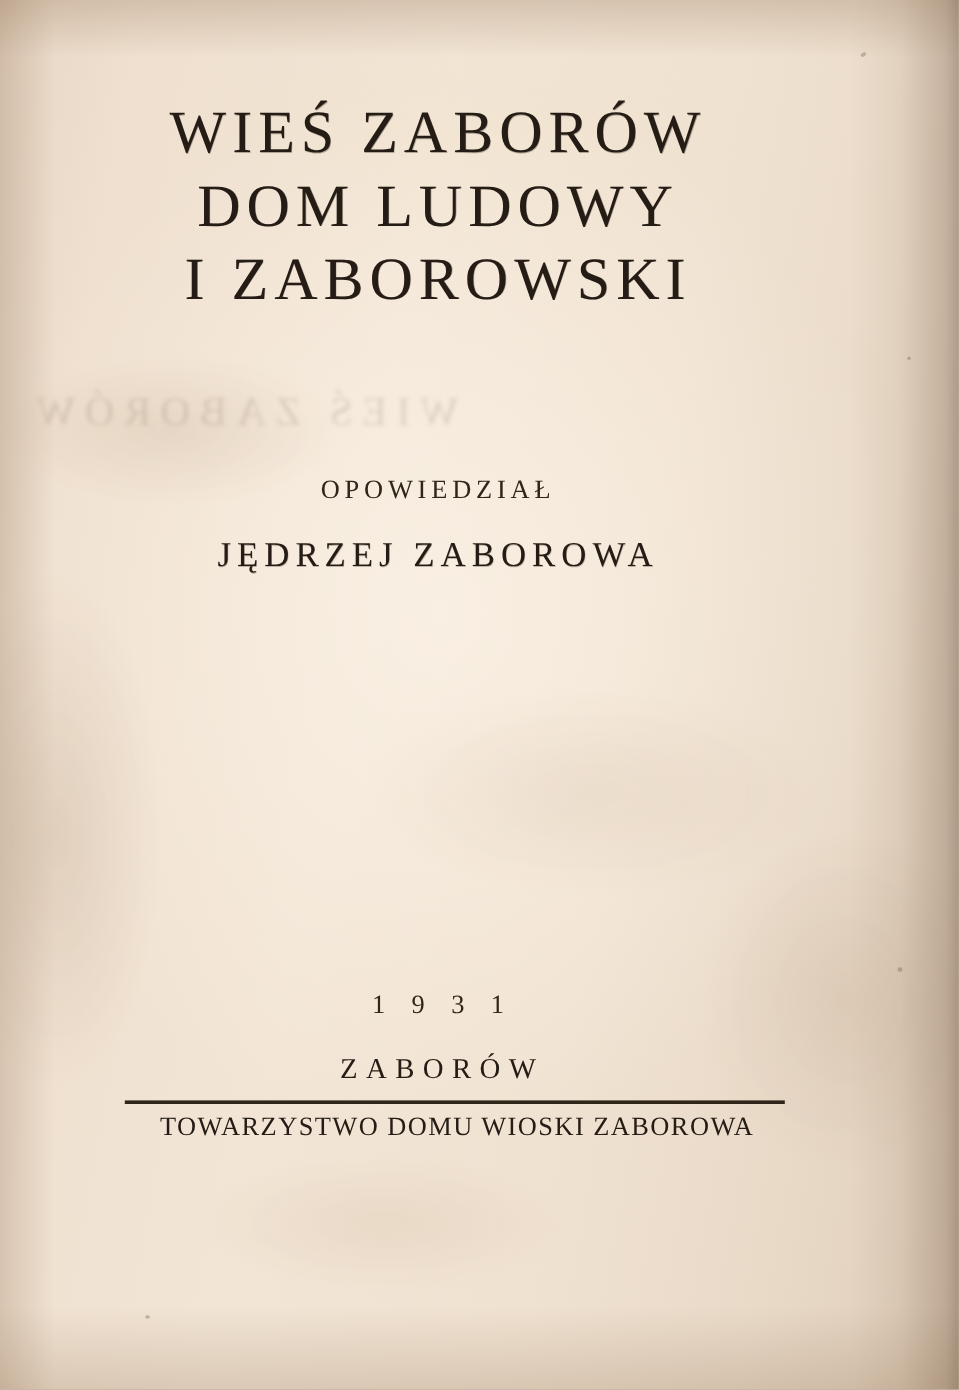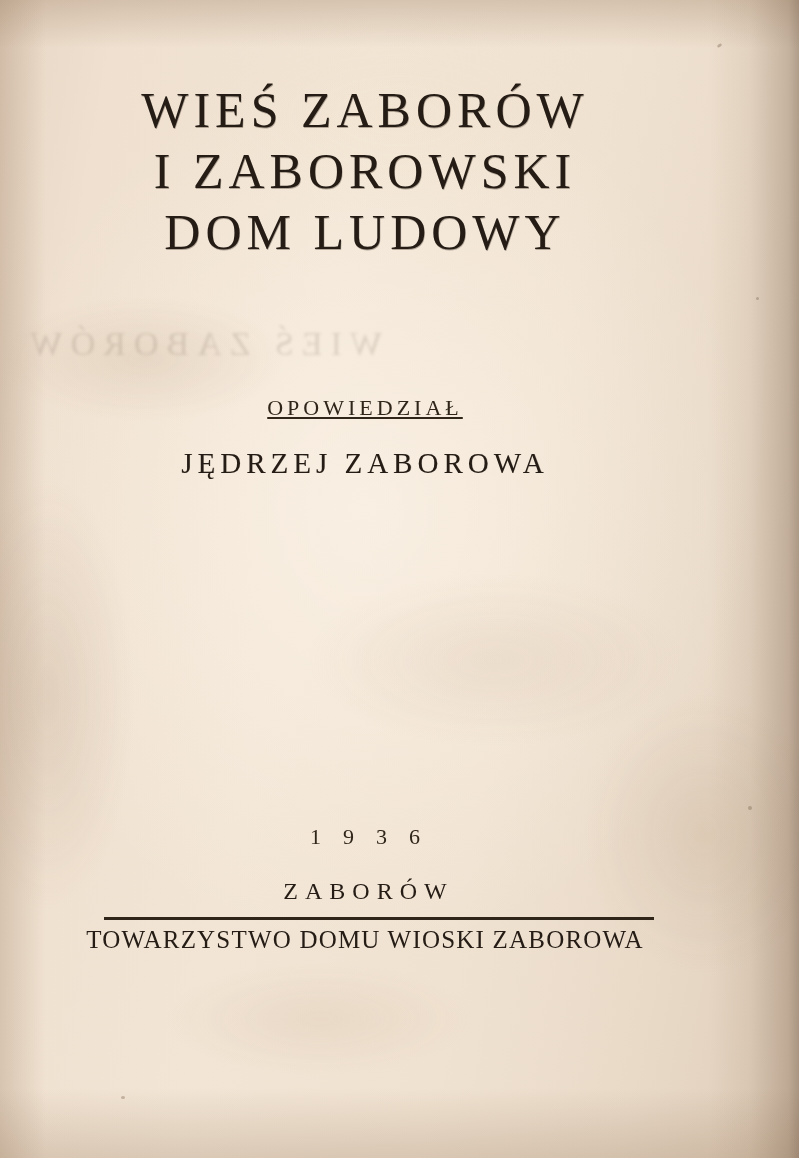--- a/index.html
+++ b/index.html
@@ -120,21 +120,20 @@
     left: 0;
     top: 395px;
     width: 730px;
     text-align: center;
   }
   .told-by {
     font-size: 22px;
     letter-spacing: 4px;
     color: #2f2519;
     margin-bottom: 26px;
-    text-decoration: underline;
   }
   .author-name {
     font-size: 29px;
     letter-spacing: 5px;
     color: #241c15;
     text-shadow: 0.4px 0.4px 0 rgba(60,45,33,0.3);
   }
 
   .imprint-block {
     position: absolute;
@@ -161,25 +160,25 @@
     position: absolute;
     left: 104px;
     top: 917px;
     width: 550px;
     height: 3px;
     background: #2f2519;
   }
 
   .publisher {
     position: absolute;
-    left: 0;
+    left: 16px;
     top: 926px;
     width: 730px;
     text-align: center;
-    font-size: 25px;
+    font-size: 22px;
     letter-spacing: 1.2px;
     color: #241c15;
   }
 
   
   .speck {
     position: absolute;
     background: rgba(110,86,64,0.35);
     border-radius: 50%;
     pointer-events: none;
@@ -189,31 +188,31 @@
 <body>
 
 <div id="page">
 
   <div id="showthrough">WIEŚ ZABORÓW</div>
 
   <div id="content">
 
     <div class="title-block">
       <div class="title-line">WIEŚ ZABORÓW</div>
+      <div class="title-line">DOM LUDOWY</div>
       <div class="title-line">I ZABOROWSKI</div>
-      <div class="title-line">DOM LUDOWY</div>
     </div>
 
     <div class="author-block">
       <div class="told-by">OPOWIEDZIAŁ</div>
       <div class="author-name">JĘDRZEJ ZABOROWA</div>
     </div>
 
     <div class="imprint-block">
-      <div class="year">1936</div>
+      <div class="year">1931</div>
       <div class="place">ZABORÓW</div>
     </div>
 
     <div class="rule"></div>
 
     <div class="publisher">TOWARZYSTWO DOMU WIOSKI ZABOROWA</div>
   </div>
 
   <div class="speck" style="left:717px; top:44px; width:5px; height:3px; transform:rotate(-30deg);"></div>
   <div class="speck" style="left:756px; top:297px; width:3px; height:3px;"></div>

